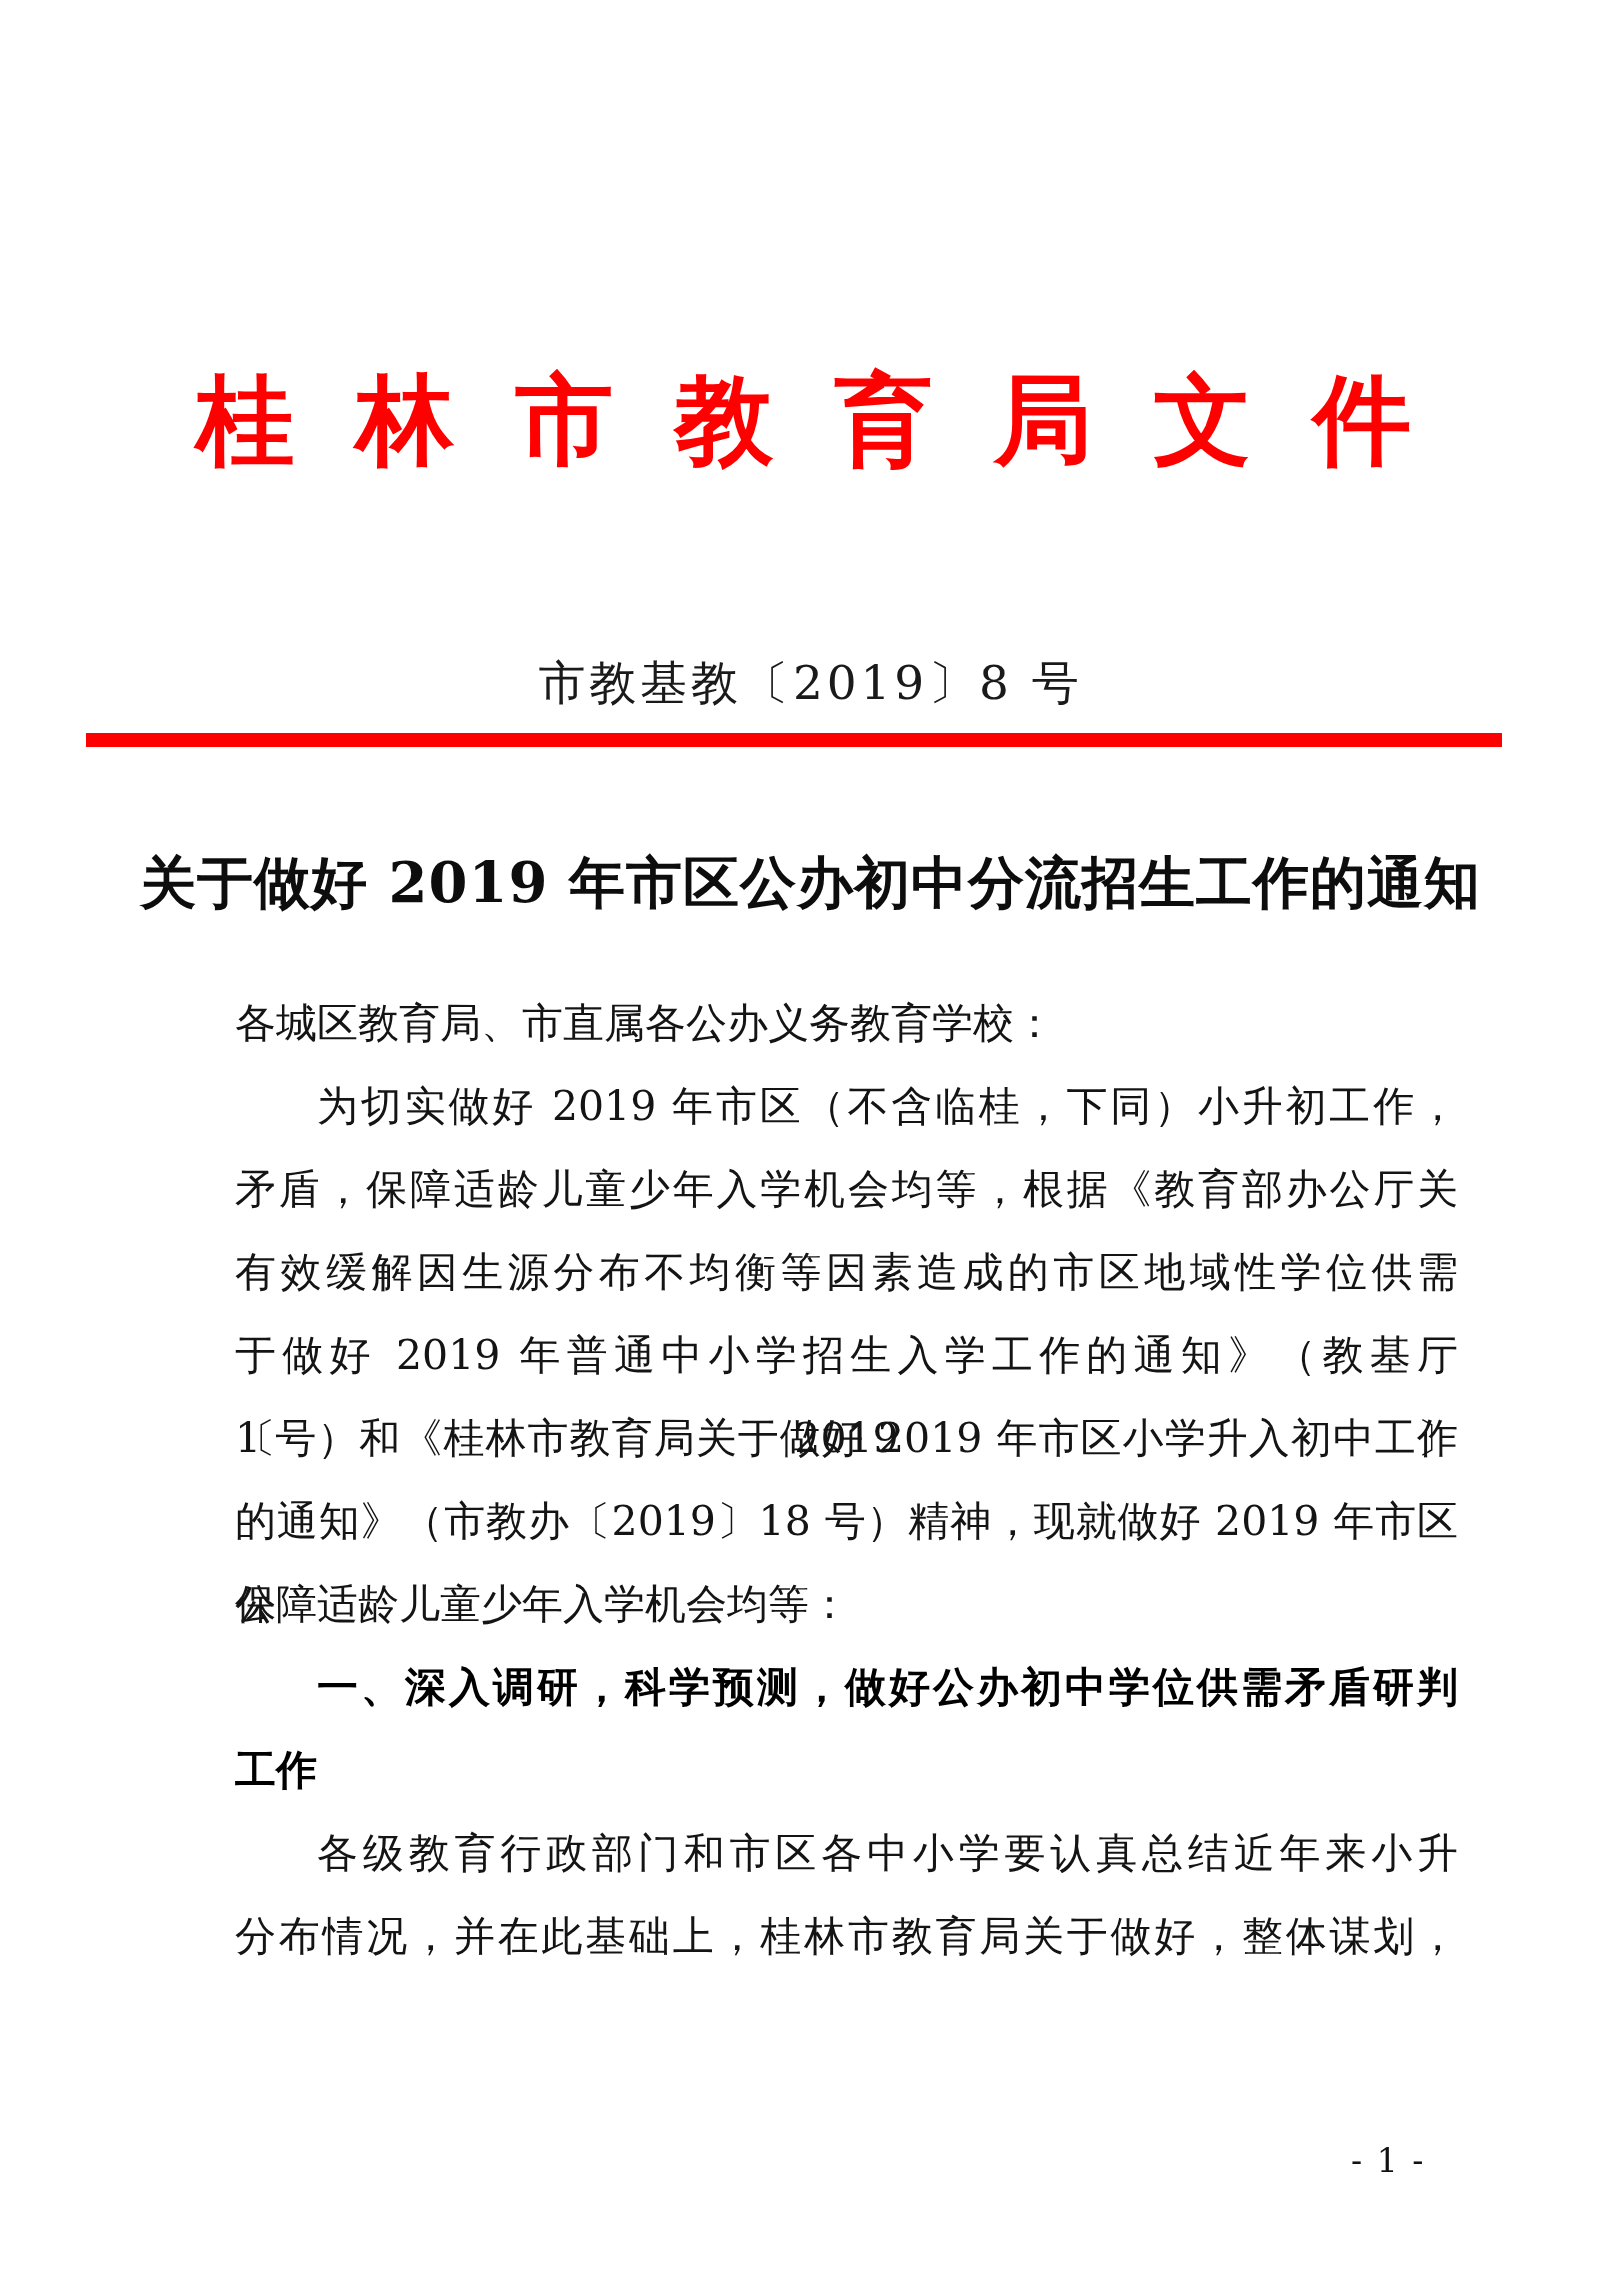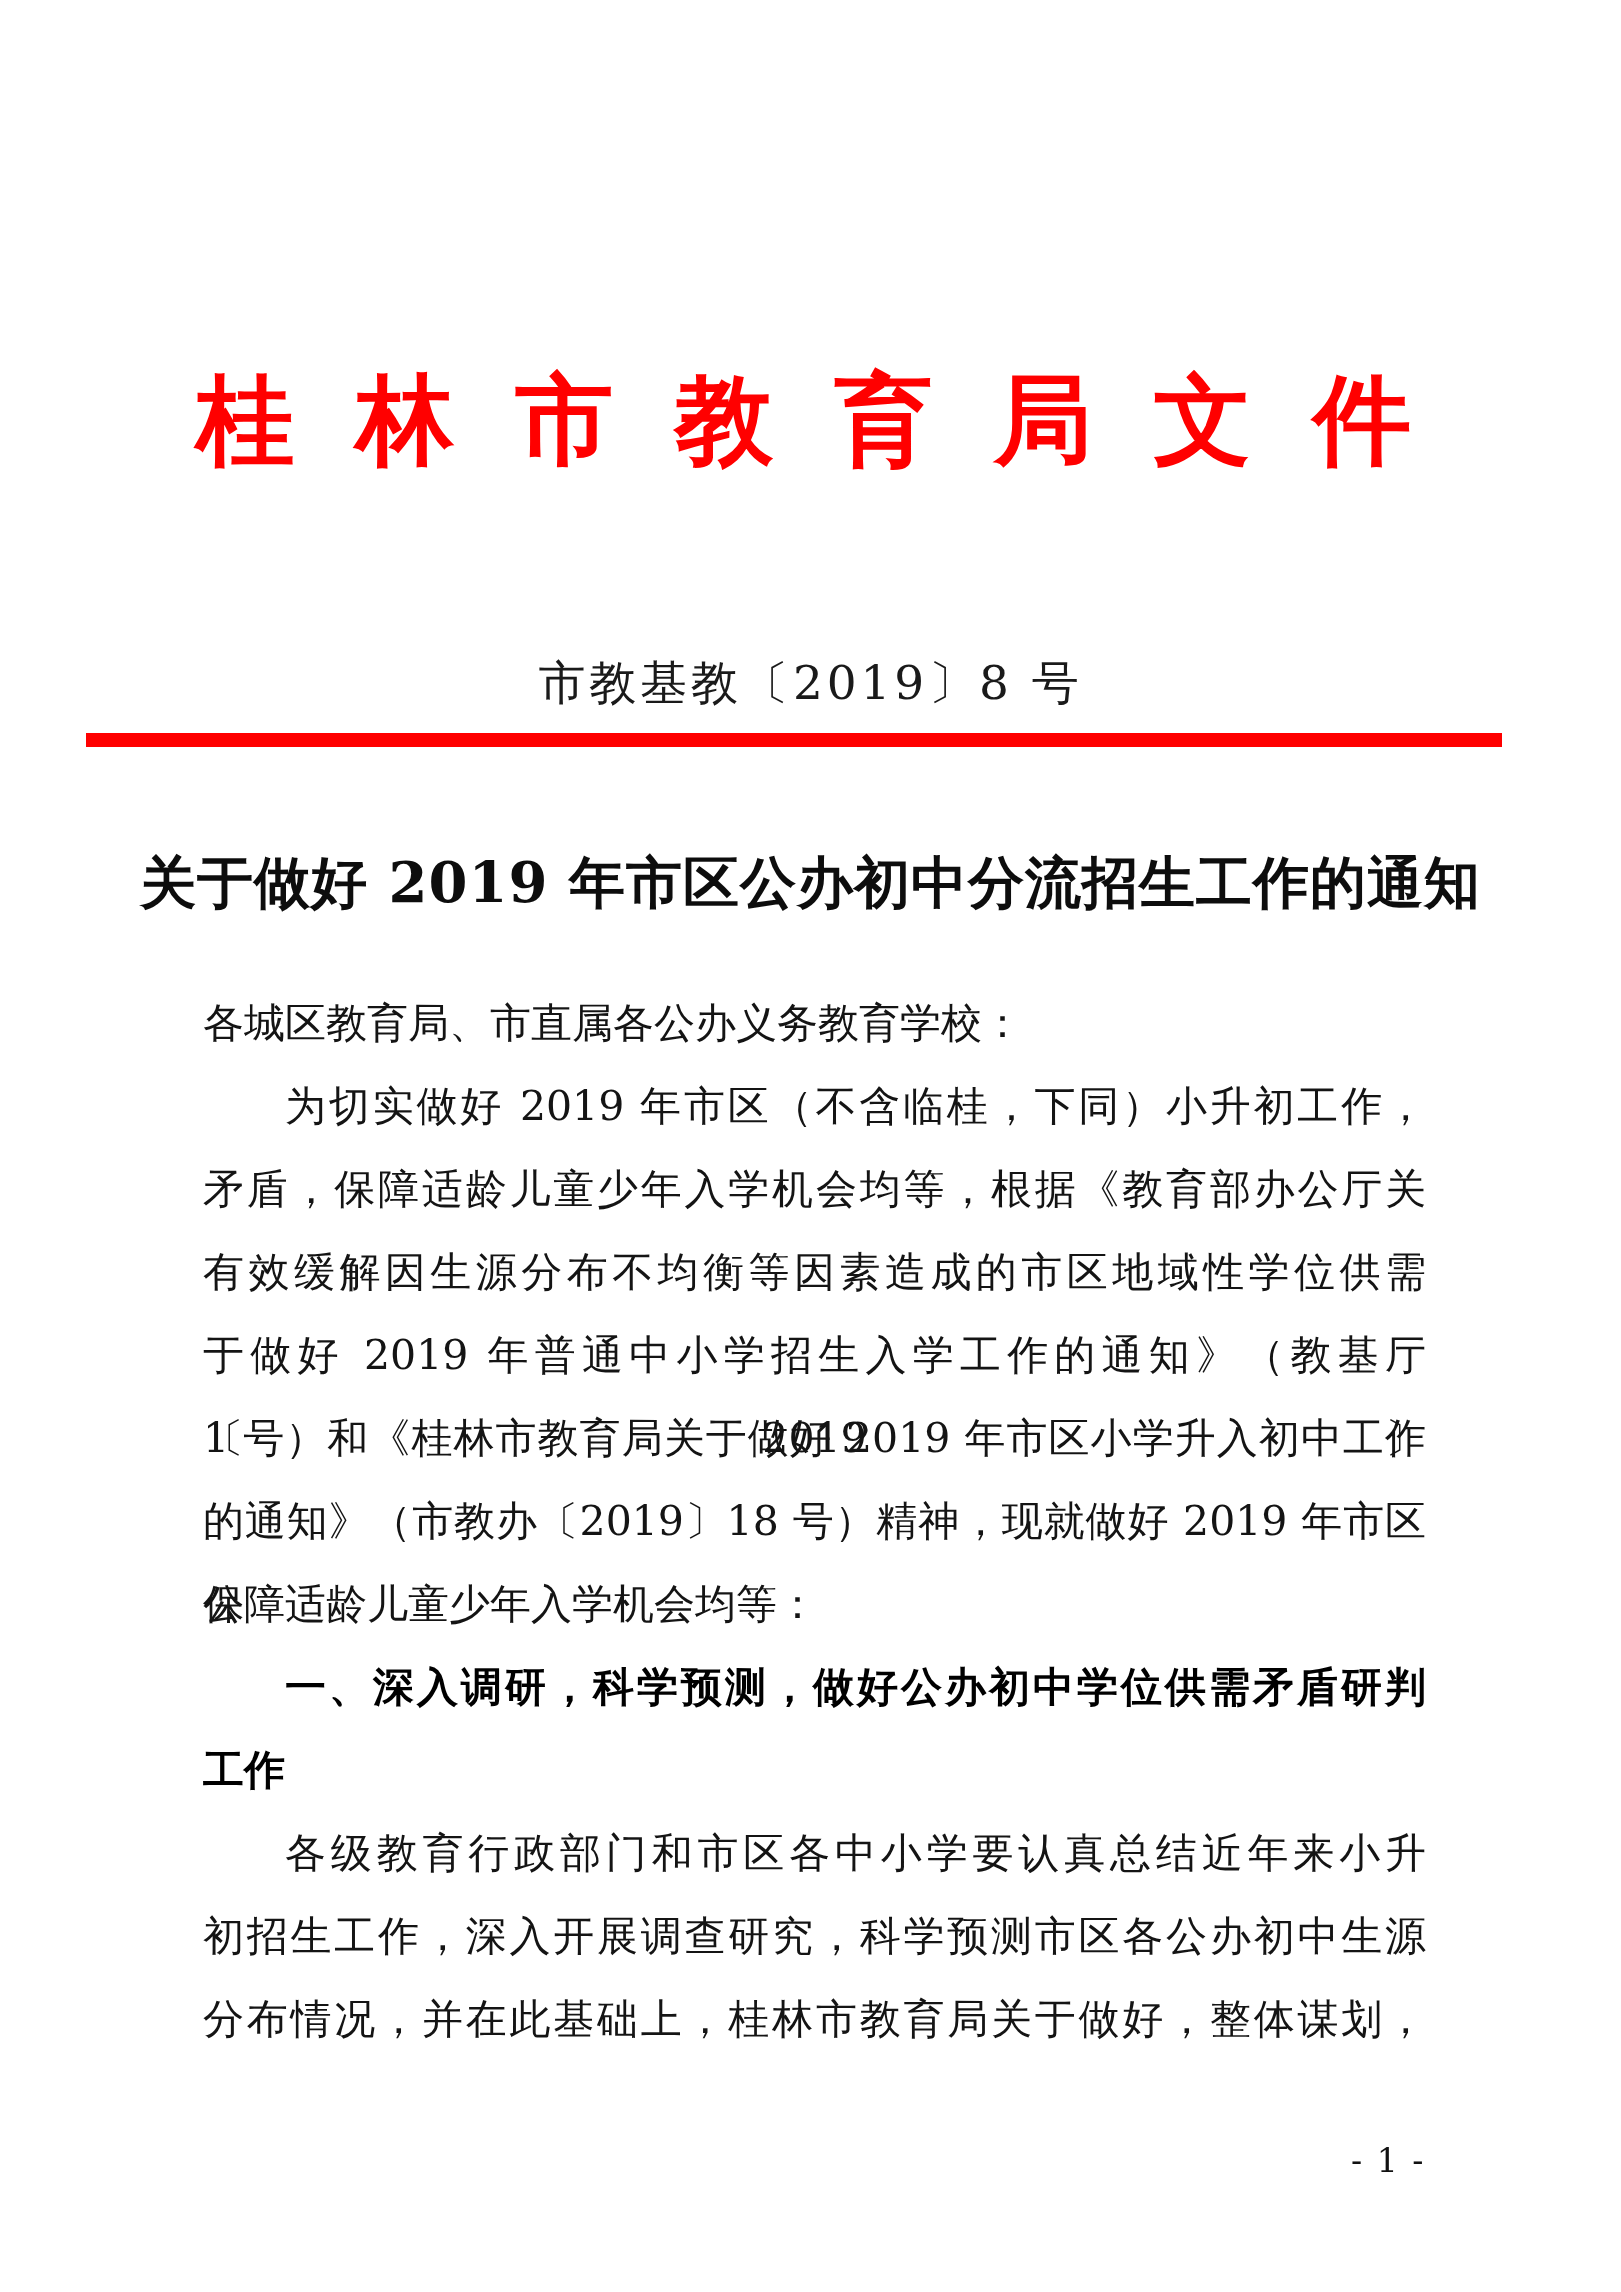--- a/index.html
+++ b/index.html
@@ -77,20 +77,21 @@
     font-size: 41px;
     color: #141414;
     font-family: "DejaVu Serif", serif;
   }
   .body-line {
     width: 100%;
     line-height: 83px;
     height: 83px;
     text-align: left;
     white-space: nowrap;
+    margin-left: 32px;
   }
   .body-line.fill {
     text-align: justify;
     text-align-last: justify;
     white-space: normal;
   }
   .body-line.indent {
     text-indent: 82px;
   }
   .body-line.bold-head {
@@ -128,20 +129,19 @@
     <div class="body-line indent fill">为切实做好 2019 年市区（不含临桂，下同）小升初工作，</div>
     <div class="body-line fill">矛盾，保障适龄儿童少年入学机会均等，根据《教育部办公厅关</div>
     <div class="body-line fill">有效缓解因生源分布不均衡等因素造成的市区地域性学位供需</div>
     <div class="body-line fill">于做好 2019 年普通中小学招生入学工作的通知》（教基厅〔2019〕</div>
     <div class="body-line fill">1 号）和《桂林市教育局关于做好 2019 年市区小学升入初中工作</div>
     <div class="body-line fill">的通知》（市教办〔2019〕18 号）精神，现就做好 2019 年市区公</div>
     <div class="body-line">保障适龄儿童少年入学机会均等：</div>
     <div class="body-line indent fill bold-head">一、深入调研，科学预测，做好公办初中学位供需矛盾研判</div>
     <div class="body-line bold-head">工作</div>
     <div class="body-line indent fill">各级教育行政部门和市区各中小学要认真总结近年来小升</div>
-    <div class="body-line fill">初招生工作，深入开展调查研究，科学预测市区各公办初中生源</div>
     <div class="body-line fill">分布情况，并在此基础上，桂林市教育局关于做好，整体谋划，</div>
   </div>
 
   <div class="page-number">- 1 -</div>
 
 </div>
 
 
 </body></html>

